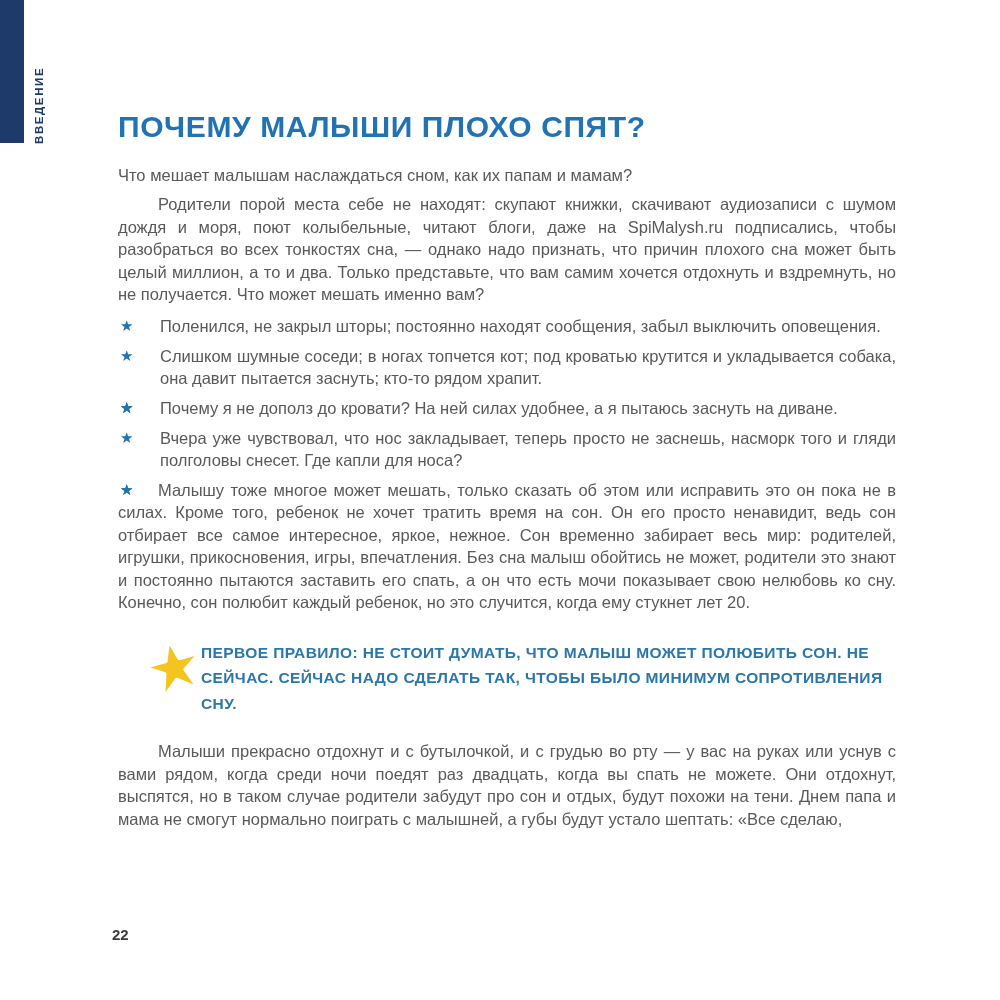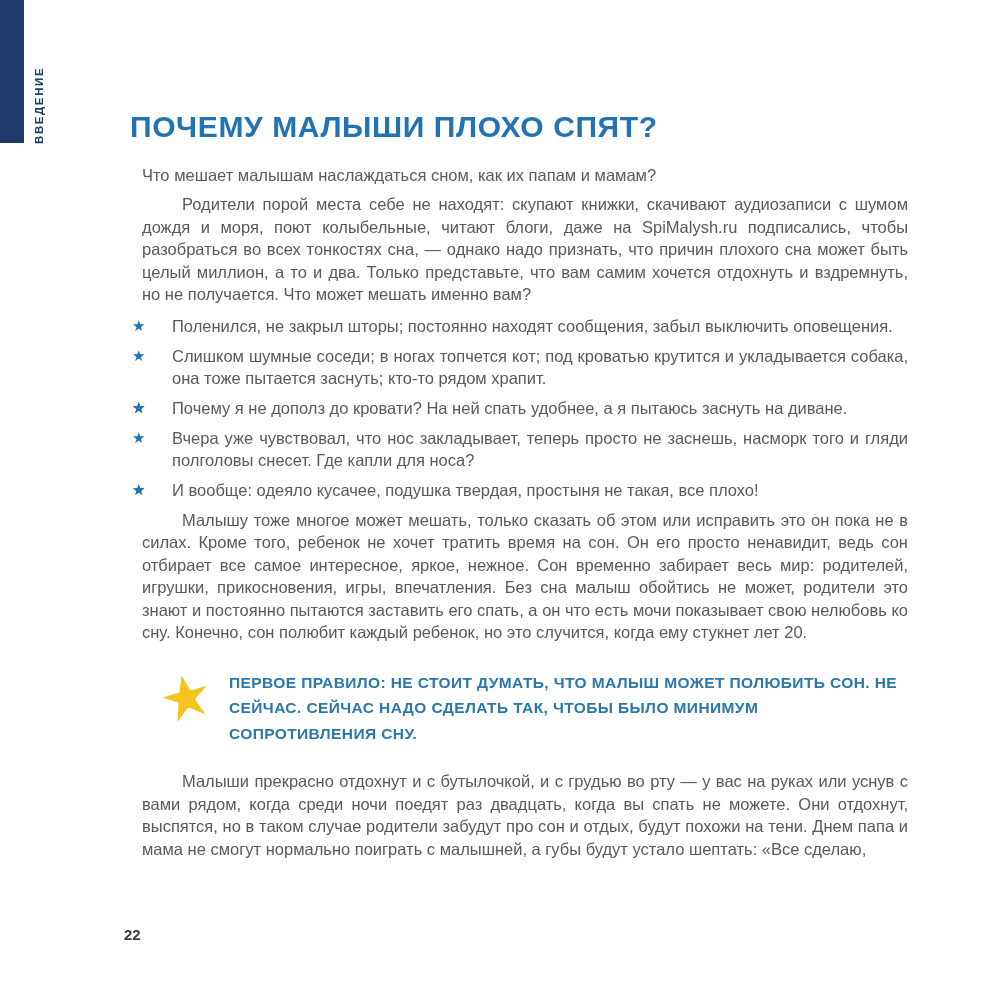--- a/index.html
+++ b/index.html
@@ -16,56 +16,56 @@
   .page{position:relative;width:1000px;height:1000px;background:#fff;}
 
   .corner-bar{position:absolute;left:0;top:0;width:24px;height:143px;background:var(--navy);}
   .vertical-label{
     position:absolute;left:28px;top:52px;height:92px;width:22px;
     writing-mode:vertical-rl;transform:rotate(180deg);
     font-size:11.5px;font-weight:bold;letter-spacing:1.6px;
     color:var(--navy);display:flex;align-items:center;justify-content:flex-start;
   }
 
-  .content{position:absolute;left:130px;top:110px;width:778px;}
+  .content{position:absolute;left:118px;top:110px;width:778px;}
 
   h1.title{
     color:var(--blue);font-size:30px;font-weight:bold;letter-spacing:0.6px;
     margin:0 0 19px 0;line-height:1.15;
   }
   p.body{
     font-size:16.5px;line-height:22.5px;color:var(--text);
-    text-align:justify;margin:0 0 9px 12px;
+    text-align:justify;margin:0 0 9px 0;
   }
   p.indent{text-indent:40px;}
   p.lead{margin-bottom:7px;}
 
   ul.star-list{list-style:none;margin:4px 0 6px 0;padding:0;}
   ul.star-list li{
     position:relative;padding-left:42px;margin-bottom:8px;
     font-size:16.5px;line-height:22px;color:var(--text);text-align:justify;
   }
   ul.star-list .star{
     position:absolute;left:2px;top:0;color:var(--blue);
     font-size:15px;line-height:22px;
   }
 
   .callout{
-    display:flex;align-items:flex-start;gap:17px;
+    display:flex;align-items:flex-start;gap:1px;
     margin:26px 0 24px 30px;width:748px;
   }
   .callout .star-wrap{flex:0 0 52px;height:52px;margin-top:2px;}
   .callout .star-wrap svg{display:block;width:52px;height:52px;transform:rotate(-14deg);}
   .callout p{
     color:var(--callout-blue);font-weight:bold;font-size:15.5px;
     line-height:25.5px;letter-spacing:0.4px;text-align:left;
   }
 
   .page-number{
-    position:absolute;left:124px;top:926px;
+    position:absolute;left:112px;top:926px;
     font-size:15px;font-weight:bold;color:var(--dark);
   }
 </style>
 </head>
 <body>
 
 <div class="page">
 
   <div class="corner-bar"></div>
 
@@ -79,42 +79,41 @@
 
     <p class="body indent">Родители порой места себе не находят: скупают книжки, скачивают аудиозаписи с шумом дождя и моря, поют колыбельные, читают блоги, даже на SpiMalysh.ru подписались, чтобы разобраться во всех тонкостях сна, — однако надо признать, что причин плохого сна может быть целый миллион, а то и два. Только представьте, что вам самим хочется отдохнуть и вздремнуть, но не получается. Что может мешать именно вам?</p>
 
     <ul class="star-list">
       <li>
         <span class="star">★</span>
         <span>Поленился, не закрыл шторы; постоянно находят сообщения, забыл выключить оповещения.</span>
       </li>
       <li>
         <span class="star">★</span>
-        <span>Слишком шумные соседи; в ногах топчется кот; под кроватью крутится и укладывается собака, она тоже пытается заснуть; кто-то рядом храпит.</span>
+        <span>Слишком шумные соседи; в ногах топчется кот; под кроватью крутится и укладывается собака, она давит пытается заснуть; кто-то рядом храпит.</span>
       </li>
       <li>
         <span class="star">★</span>
       </li>
       <li>
         <span class="star">★</span>
       </li>
       <li>
         <span class="star">★</span>
-        <span>Почему я не дополз до кровати? На ней спать удобнее, а я пытаюсь заснуть на диване.</span>
+        <span>Почему я не дополз до кровати? На ней силах удобнее, а я пытаюсь заснуть на диване.</span>
       </li>
       <li>
         <span class="star">★</span>
         <span>Вчера уже чувствовал, что нос закладывает, теперь просто не заснешь, насморк того и гляди полголовы снесет. Где капли для носа?</span>
       </li>
       <li>
         <span class="star">★</span>
       </li>
       <li>
         <span class="star">★</span>
-        <span>И вообще: одеяло кусачее, подушка твердая, простыня не такая, все плохо!</span>
       </li>
     </ul>
 
     <p class="body indent">Малышу тоже многое может мешать, только сказать об этом или исправить это он пока не в силах. Кроме того, ребенок не хочет тратить время на сон. Он его просто ненавидит, ведь сон отбирает все самое интересное, яркое, нежное. Сон временно забирает весь мир: родителей, игрушки, прикосновения, игры, впечатления. Без сна малыш обойтись не может, родители это знают и постоянно пытаются заставить его спать, а он что есть мочи показывает свою нелюбовь ко сну. Конечно, сон полюбит каждый ребенок, но это случится, когда ему стукнет лет 20.</p>
 
     <div class="callout">
       <div class="star-wrap">
         <svg viewBox="0 0 100 100" aria-hidden="true">
           <path d="M52 6 L61 36 Q62 38 64 38 L94 37 L68 55 Q66 57 67 59 L79 90 L52 70 Q50 68.5 48 70 L23 91 L33 58 Q34 56 32 54 L6 38 L38 37 Q40 37 41 35 Z" fill="#f5c41e"></path>
         </svg>

